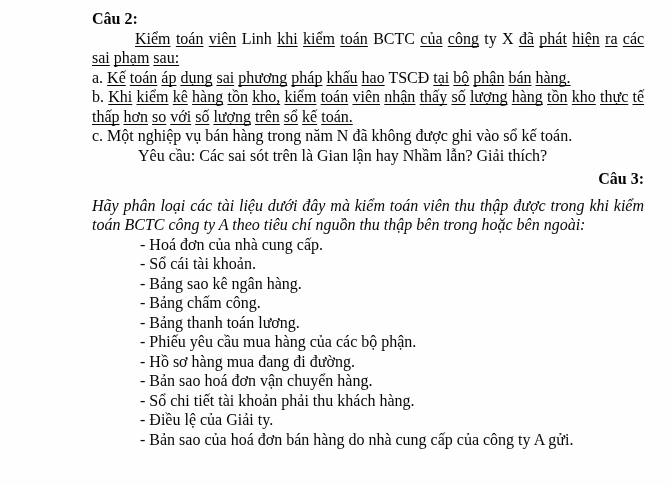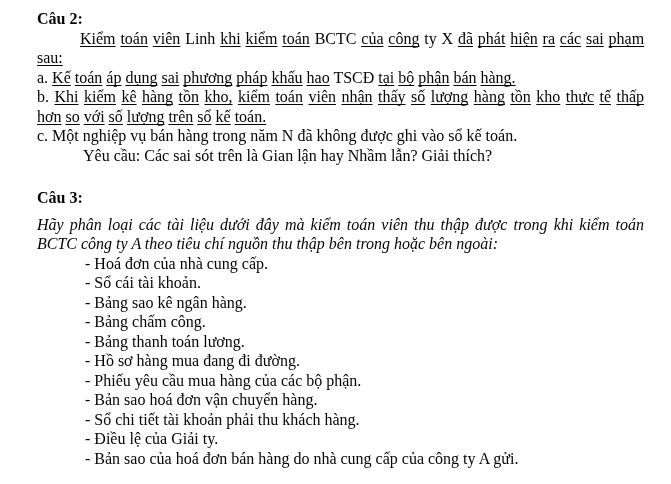--- a/index.html
+++ b/index.html
@@ -3,28 +3,28 @@
 <meta charset="utf-8">
 <style>
   html,body{margin:0;padding:0;}
   body{
     width:671px;height:484px;
     background:#fefefe;color:#050505;
     font-family:"Liberation Serif","DejaVu Serif",serif;
     font-size:16px;line-height:19.5px;
     overflow:hidden;
   }
-  .page{padding:9px 27px 0 37px;}
+  .page{padding:9px 27px 0 92px;}
   .block{margin:0;}
   .heading{font-weight:700;}
   .justify{text-align:justify;}
   .indent-first{text-indent:43px;}
   .indent-tab{text-indent:46px;}
   .item{margin-left:48px;}
-  .gap-large{margin-top:23px;}
+  .gap-large{margin-top:4px;text-align:right;}
   .gap-small{margin-top:7px;font-style:italic;}
   .sq{
     text-decoration-line:underline;
     text-decoration-style:wavy;
     text-decoration-color:#b50d00;
     text-decoration-thickness:1px;
     text-underline-offset:2px;
     text-decoration-skip-ink:none;
     text-decoration:underline;
   }
@@ -39,19 +39,19 @@
     <div class="block justify"><span>b.</span> <span class="sq">Khi</span> <span class="sq">kiểm</span> <span class="sq">kê</span> <span class="sq">hàng</span> <span class="sq">tồn</span> <span class="sq">kho,</span> <span class="sq">kiểm</span> <span class="sq">toán</span> <span class="sq">viên</span> <span class="sq">nhận</span> <span class="sq">thấy</span> <span class="sq">số</span> <span class="sq">lượng</span> <span class="sq">hàng</span> <span class="sq">tồn</span> <span class="sq">kho</span> <span class="sq">thực</span> <span class="sq">tế</span> <span class="sq">thấp</span> <span class="sq">hơn</span> <span class="sq">so</span> <span class="sq">với</span> <span class="sq">số</span> <span class="sq">lượng</span> <span class="sq">trên</span> <span class="sq">sổ</span> <span class="sq">kế</span> <span class="sq">toán.</span></div>
     <div class="block"><span>c. Một nghiệp vụ bán hàng trong năm N đã không được ghi vào sổ kế toán.</span></div>
     <div class="block indent-tab"><span>Yêu cầu: Các sai sót trên là Gian lận hay Nhầm lẫn? Giải thích?</span></div>
     <div class="block heading gap-large"><span>Câu 3:</span></div>
     <div class="block justify gap-small"><span>Hãy phân loại các tài liệu dưới đây mà kiểm toán viên thu thập được trong khi kiểm toán BCTC công ty A theo tiêu chí nguồn thu thập bên trong hoặc bên ngoài:</span></div>
     <div class="block item"><span>- Hoá đơn của nhà cung cấp.</span></div>
     <div class="block item"><span>- Sổ cái tài khoản.</span></div>
     <div class="block item"><span>- Bảng sao kê ngân hàng.</span></div>
     <div class="block item"><span>- Bảng chấm công.</span></div>
     <div class="block item"><span>- Bảng thanh toán lương.</span></div>
+    <div class="block item"><span>- Phiếu yêu cầu mua hàng của các bộ phận.</span></div>
     <div class="block item"><span>- Hồ sơ hàng mua đang đi đường.</span></div>
-    <div class="block item"><span>- Phiếu yêu cầu mua hàng của các bộ phận.</span></div>
     <div class="block item"><span>- Bản sao hoá đơn vận chuyển hàng.</span></div>
     <div class="block item"><span>- Sổ chi tiết tài khoản phải thu khách hàng.</span></div>
     <div class="block item"><span>- Điều lệ của Giải ty.</span></div>
     <div class="block item"><span>- Bản sao của hoá đơn bán hàng do nhà cung cấp của công ty A gửi.</span></div>
   </div>
 
 </body></html>

